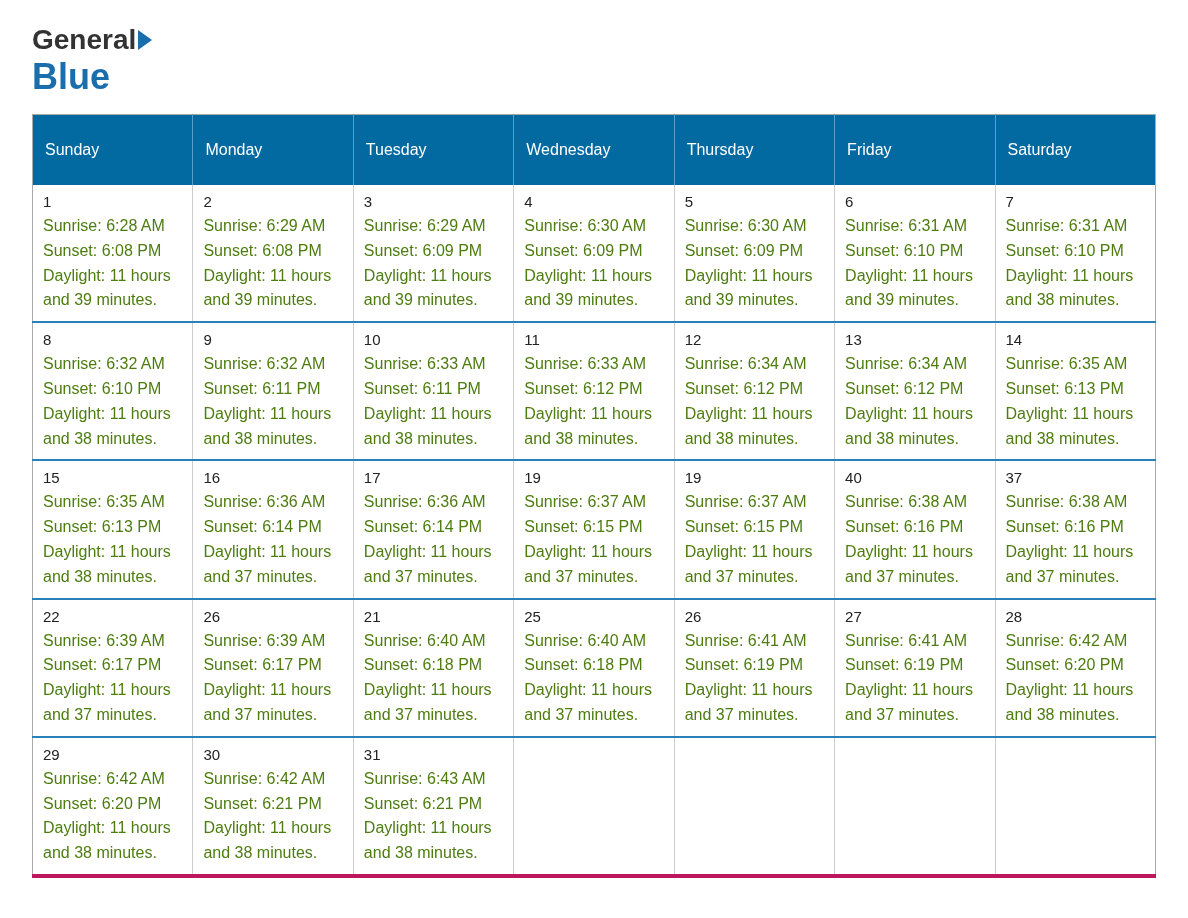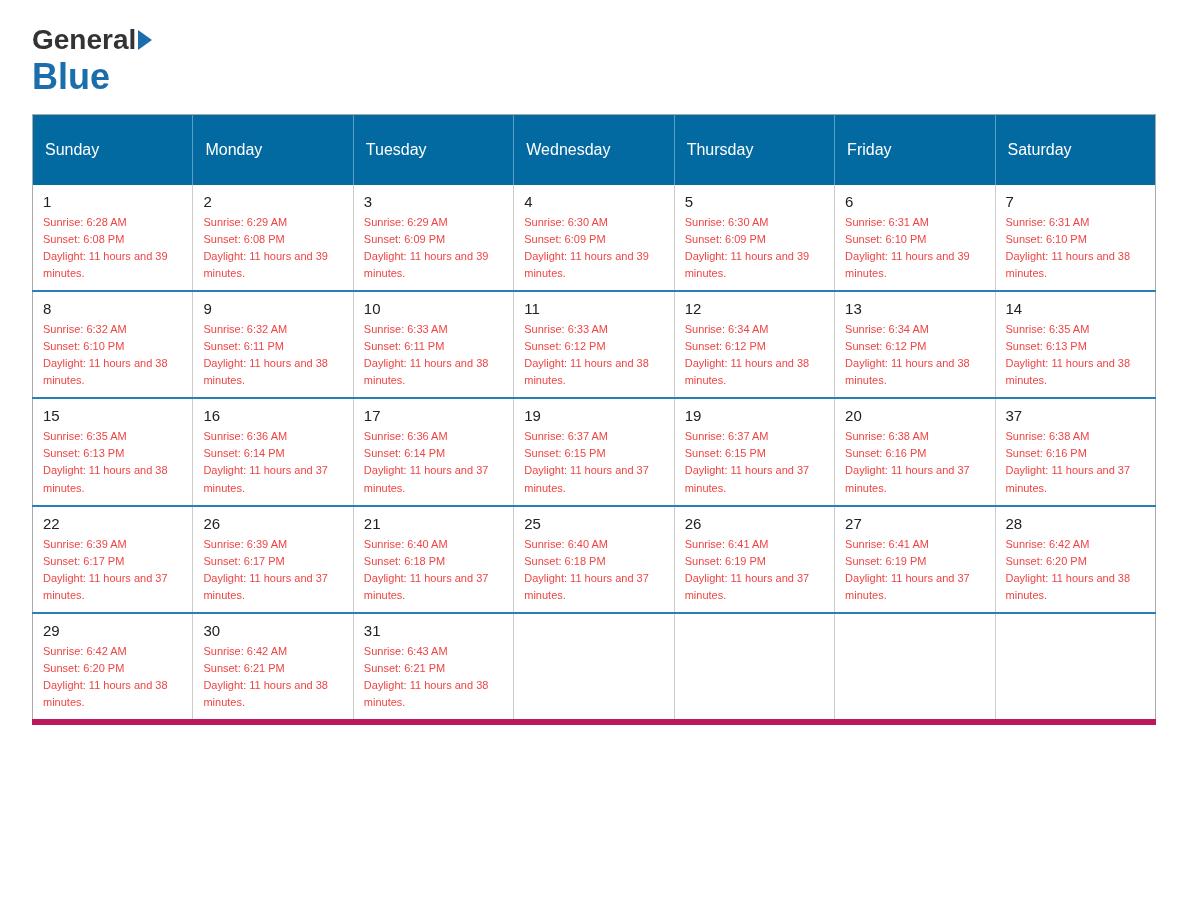--- a/index.html
+++ b/index.html
@@ -82,33 +82,33 @@
       color: #333;
       border-right: 1px solid #ccc;
       border-bottom: 2px solid #2980b9;
       width: 14.28%;
       min-height: 90px;
     }
     .calendar-table tbody tr td:last-child {
       border-right: none;
     }
     .calendar-table tbody tr:last-child td {
-      border-bottom: 6px solid #be185d;
+      border-bottom: 4px solid #be185d;
     }
     .day-number {
       font-size: 15px;
       font-weight: normal;
       color: #222;
       display: block;
       margin-bottom: 4px;
     }
     .day-info {
-      font-size: 11px;
+      font-size: 16px;
       line-height: 1.55;
-      color: #ef4444;
+      color: #4d7c0f;
     }
     .empty-cell {
       background: #fff;
     }
   </style>
 </head>
 <body>
 
 <div class="header">
   <div class="logo">
@@ -212,21 +212,21 @@
         </td>
         <td>
           <span class="day-number">19</span>
           <div class="day-info">Sunrise: 6:37 AM<br>Sunset: 6:15 PM<br>Daylight: 11 hours and 37 minutes.</div>
         </td>
         <td>
           <span class="day-number">19</span>
           <div class="day-info">Sunrise: 6:37 AM<br>Sunset: 6:15 PM<br>Daylight: 11 hours and 37 minutes.</div>
         </td>
         <td>
-          <span class="day-number">20</span>
+          <span class="day-number">40</span>
           <div class="day-info">Sunrise: 6:38 AM<br>Sunset: 6:16 PM<br>Daylight: 11 hours and 37 minutes.</div>
         </td>
         <td>
           <span class="day-number">37</span>
           <div class="day-info">Sunrise: 6:38 AM<br>Sunset: 6:16 PM<br>Daylight: 11 hours and 37 minutes.</div>
         </td>
       </tr>
       <tr>
         <td>
           <span class="day-number">22</span>

